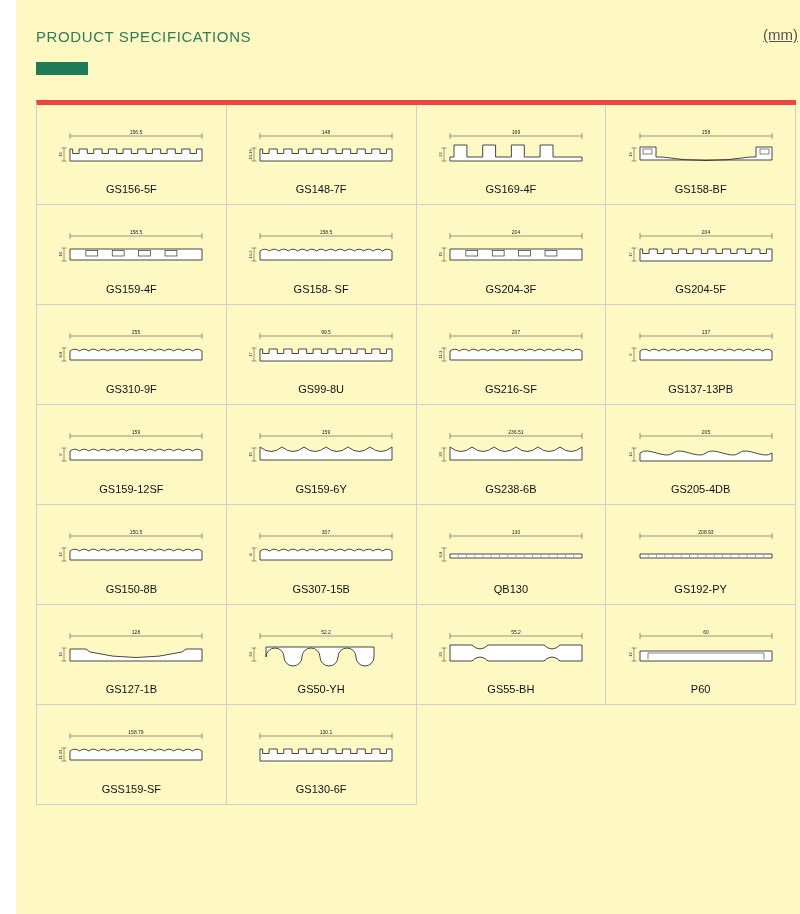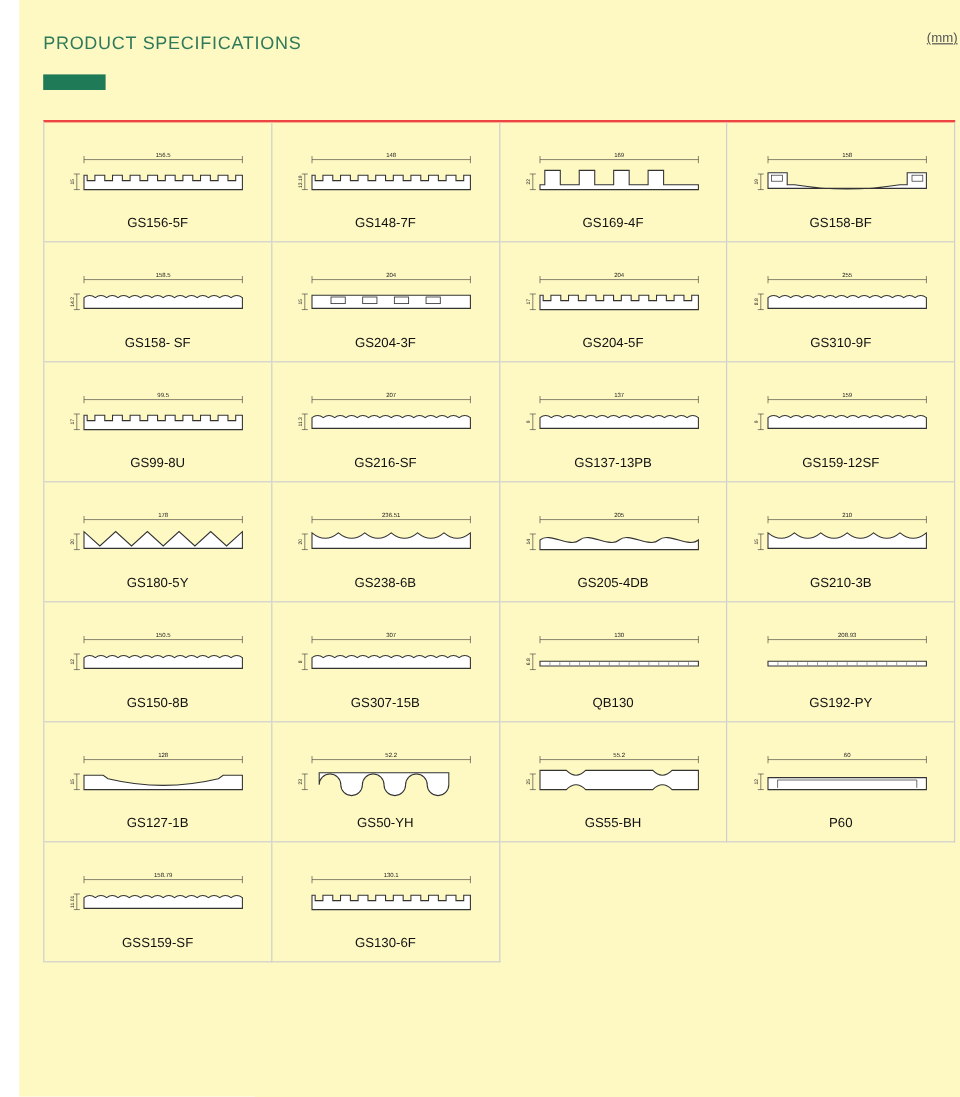--- a/index.html
+++ b/index.html
@@ -23,35 +23,35 @@
   .title {
     color: #2e7a5a;
     font-size: 15px;
     letter-spacing: 0.6px;
     font-weight: 400;
     margin: 0;
   }
   .unit {
     position: absolute;
     right: 18px; top: 26px;
-    font-size: 11px;
+    font-size: 15px;
     color: #555;
     text-decoration: underline;
   }
   .accent-bar {
     position: absolute;
     left: 20px; top: 62px;
     width: 52px; height: 13px;
     background: #1f7a57;
   }
   .grid {
     position: absolute;
     left: 20px; top: 100px;
     width: 760px;
-    border-top: 2px solid #ef4444;
+    border-top: 5px solid #ef4444;
     border-left: 1px solid #cfcfcf;
     display: grid;
     grid-template-columns: repeat(4, 1fr);
   }
   .cell {
     border-right: 1px solid #cfcfcf;
     border-bottom: 1px solid #cfcfcf;
     height: 100px;
     display: flex;
     flex-direction: column;
@@ -171,20 +171,42 @@
           <svg width="150" height="46" viewBox="0 0 150 46">
 
     <line x1="14" y1="9" x2="146" y2="9" stroke="#333" stroke-width="0.5"></line>
     <line x1="14" y1="6" x2="14" y2="12" stroke="#333" stroke-width="0.5"></line>
     <line x1="146" y1="6" x2="146" y2="12" stroke="#333" stroke-width="0.5"></line>
     <text x="80" y="6.5" font-size="5" text-anchor="middle" fill="#222" font-family="Liberation Sans, sans-serif">158.5</text>
 
     <line x1="8" y1="21" x2="8" y2="34" stroke="#333" stroke-width="0.5"></line>
     <line x1="5.5" y1="21" x2="10.5" y2="21" stroke="#333" stroke-width="0.5"></line>
     <line x1="5.5" y1="34" x2="10.5" y2="34" stroke="#333" stroke-width="0.5"></line>
+    <text x="6" y="27.5" font-size="4.2" text-anchor="middle" fill="#222" transform="rotate(-90 6 27.5)" font-family="Liberation Sans, sans-serif">18</text>
+       <path d="M14 33 L14 22 L146 22 L146 33 Z" fill="#ffffff" stroke="#333" stroke-width="0.9"></path>
+            <rect x="29.839999999999996" y="23.5" width="11.879999999999999" height="5.5" fill="none" stroke="#333" stroke-width="0.7"></rect>
+            <rect x="56.239999999999995" y="23.5" width="11.879999999999999" height="5.5" fill="none" stroke="#333" stroke-width="0.7"></rect>
+            <rect x="82.63999999999999" y="23.5" width="11.879999999999999" height="5.5" fill="none" stroke="#333" stroke-width="0.7"></rect>
+            <rect x="109.03999999999999" y="23.5" width="11.879999999999999" height="5.5" fill="none" stroke="#333" stroke-width="0.7"></rect>
+     </svg>
+        </div>
+        <div class="code">GS159-4F</div>
+      </div>
+      <div class="cell">
+        <div class="fig">
+          <svg width="150" height="46" viewBox="0 0 150 46">
+
+    <line x1="14" y1="9" x2="146" y2="9" stroke="#333" stroke-width="0.5"></line>
+    <line x1="14" y1="6" x2="14" y2="12" stroke="#333" stroke-width="0.5"></line>
+    <line x1="146" y1="6" x2="146" y2="12" stroke="#333" stroke-width="0.5"></line>
+    <text x="80" y="6.5" font-size="5" text-anchor="middle" fill="#222" font-family="Liberation Sans, sans-serif">158.5</text>
+
+    <line x1="8" y1="21" x2="8" y2="34" stroke="#333" stroke-width="0.5"></line>
+    <line x1="5.5" y1="21" x2="10.5" y2="21" stroke="#333" stroke-width="0.5"></line>
+    <line x1="5.5" y1="34" x2="10.5" y2="34" stroke="#333" stroke-width="0.5"></line>
     <text x="6" y="27.5" font-size="4.2" text-anchor="middle" fill="#222" transform="rotate(-90 6 27.5)" font-family="Liberation Sans, sans-serif">14.2</text>
        <path d="M14 33 L14 24 Q18.714285714285715 20.4 23.42857142857143 24 Q28.142857142857146 20.4 32.85714285714286 24 Q37.57142857142858 20.4 42.28571428571429 24 Q47 20.4 51.714285714285715 24 Q56.42857142857143 20.4 61.142857142857146 24 Q65.85714285714286 20.4 70.57142857142857 24 Q75.28571428571428 20.4 80 24 Q84.71428571428571 20.4 89.42857142857143 24 Q94.14285714285714 20.4 98.85714285714286 24 Q103.57142857142857 20.4 108.28571428571429 24 Q113 20.4 117.71428571428572 24 Q122.42857142857143 20.4 127.14285714285715 24 Q131.85714285714286 20.4 136.57142857142856 24 Q141.28571428571428 20.4 145.99999999999997 24 L146 33 Z" fill="#ffffff" stroke="#333" stroke-width="0.9"></path>
      </svg>
         </div>
         <div class="code">GS158- SF</div>
       </div>
       <div class="cell">
         <div class="fig">
           <svg width="150" height="46" viewBox="0 0 150 46">
 
@@ -314,30 +336,30 @@
         </div>
         <div class="code">GS159-12SF</div>
       </div>
       <div class="cell">
         <div class="fig">
           <svg width="150" height="46" viewBox="0 0 150 46">
 
     <line x1="14" y1="9" x2="146" y2="9" stroke="#333" stroke-width="0.5"></line>
     <line x1="14" y1="6" x2="14" y2="12" stroke="#333" stroke-width="0.5"></line>
     <line x1="146" y1="6" x2="146" y2="12" stroke="#333" stroke-width="0.5"></line>
-    <text x="80" y="6.5" font-size="5" text-anchor="middle" fill="#222" font-family="Liberation Sans, sans-serif">178</text>
-
-    <line x1="8" y1="21" x2="8" y2="34" stroke="#333" stroke-width="0.5"></line>
-    <line x1="5.5" y1="21" x2="10.5" y2="21" stroke="#333" stroke-width="0.5"></line>
-    <line x1="5.5" y1="34" x2="10.5" y2="34" stroke="#333" stroke-width="0.5"></line>
-    <text x="6" y="27.5" font-size="4.2" text-anchor="middle" fill="#222" transform="rotate(-90 6 27.5)" font-family="Liberation Sans, sans-serif">20</text>
-       <path d="M14 33 L14 19 L27.2 31 L40.4 19 L53.599999999999994 31 L66.8 19 L80 31 L93.19999999999999 19 L106.39999999999999 31 L119.6 19 L132.79999999999998 31 L146 19 L146 33 Z" fill="#ffffff" stroke="#333" stroke-width="0.9"></path>
-     </svg>
-        </div>
-        <div class="code">GS180-5Y</div>
+    <text x="80" y="6.5" font-size="5" text-anchor="middle" fill="#222" font-family="Liberation Sans, sans-serif">159</text>
+
+    <line x1="8" y1="21" x2="8" y2="34" stroke="#333" stroke-width="0.5"></line>
+    <line x1="5.5" y1="21" x2="10.5" y2="21" stroke="#333" stroke-width="0.5"></line>
+    <line x1="5.5" y1="34" x2="10.5" y2="34" stroke="#333" stroke-width="0.5"></line>
+    <text x="6" y="27.5" font-size="4.2" text-anchor="middle" fill="#222" transform="rotate(-90 6 27.5)" font-family="Liberation Sans, sans-serif">15</text>
+       <path d="M14 33 L14 20 Q25 29 36 20 Q47 29 58 20 Q69 29 80 20 Q91 29 102 20 Q113 29 124 20 Q135 29 146 20 L146 33 Z" fill="#ffffff" stroke="#333" stroke-width="0.9"></path>
+     </svg>
+        </div>
+        <div class="code">GS159-6Y</div>
       </div>
       <div class="cell">
         <div class="fig">
           <svg width="150" height="46" viewBox="0 0 150 46">
 
     <line x1="14" y1="9" x2="146" y2="9" stroke="#333" stroke-width="0.5"></line>
     <line x1="14" y1="6" x2="14" y2="12" stroke="#333" stroke-width="0.5"></line>
     <line x1="146" y1="6" x2="146" y2="12" stroke="#333" stroke-width="0.5"></line>
     <text x="80" y="6.5" font-size="5" text-anchor="middle" fill="#222" font-family="Liberation Sans, sans-serif">236.51</text>
 
@@ -360,38 +382,20 @@
     <text x="80" y="6.5" font-size="5" text-anchor="middle" fill="#222" font-family="Liberation Sans, sans-serif">205</text>
 
     <line x1="8" y1="21" x2="8" y2="34" stroke="#333" stroke-width="0.5"></line>
     <line x1="5.5" y1="21" x2="10.5" y2="21" stroke="#333" stroke-width="0.5"></line>
     <line x1="5.5" y1="34" x2="10.5" y2="34" stroke="#333" stroke-width="0.5"></line>
     <text x="6" y="27.5" font-size="4.2" text-anchor="middle" fill="#222" transform="rotate(-90 6 27.5)" font-family="Liberation Sans, sans-serif">14</text>
        <path d="M14 34 L14 26 C22.25 19 38.75 33 47 26 C55.25 19 71.75 33 80 26 C88.25 19 104.75 33 113 26 C121.25 19 137.75 33 146 26 L146 34 Z" fill="#ffffff" stroke="#333" stroke-width="0.9"></path>
      </svg>
         </div>
         <div class="code">GS205-4DB</div>
-      </div>
-      <div class="cell">
-        <div class="fig">
-          <svg width="150" height="46" viewBox="0 0 150 46">
-
-    <line x1="14" y1="9" x2="146" y2="9" stroke="#333" stroke-width="0.5"></line>
-    <line x1="14" y1="6" x2="14" y2="12" stroke="#333" stroke-width="0.5"></line>
-    <line x1="146" y1="6" x2="146" y2="12" stroke="#333" stroke-width="0.5"></line>
-    <text x="80" y="6.5" font-size="5" text-anchor="middle" fill="#222" font-family="Liberation Sans, sans-serif">210</text>
-
-    <line x1="8" y1="21" x2="8" y2="34" stroke="#333" stroke-width="0.5"></line>
-    <line x1="5.5" y1="21" x2="10.5" y2="21" stroke="#333" stroke-width="0.5"></line>
-    <line x1="5.5" y1="34" x2="10.5" y2="34" stroke="#333" stroke-width="0.5"></line>
-    <text x="6" y="27.5" font-size="4.2" text-anchor="middle" fill="#222" transform="rotate(-90 6 27.5)" font-family="Liberation Sans, sans-serif">15</text>
-       <path d="M14 33 L14 20 Q25 29 36 20 Q47 29 58 20 Q69 29 80 20 Q91 29 102 20 Q113 29 124 20 Q135 29 146 20 L146 33 Z" fill="#ffffff" stroke="#333" stroke-width="0.9"></path>
-     </svg>
-        </div>
-        <div class="code">GS210-3B</div>
       </div>
       <div class="cell">
         <div class="fig">
           <svg width="150" height="46" viewBox="0 0 150 46">
 
     <line x1="14" y1="9" x2="146" y2="9" stroke="#333" stroke-width="0.5"></line>
     <line x1="14" y1="6" x2="14" y2="12" stroke="#333" stroke-width="0.5"></line>
     <line x1="146" y1="6" x2="146" y2="12" stroke="#333" stroke-width="0.5"></line>
     <text x="80" y="6.5" font-size="5" text-anchor="middle" fill="#222" font-family="Liberation Sans, sans-serif">150.5</text>
 

